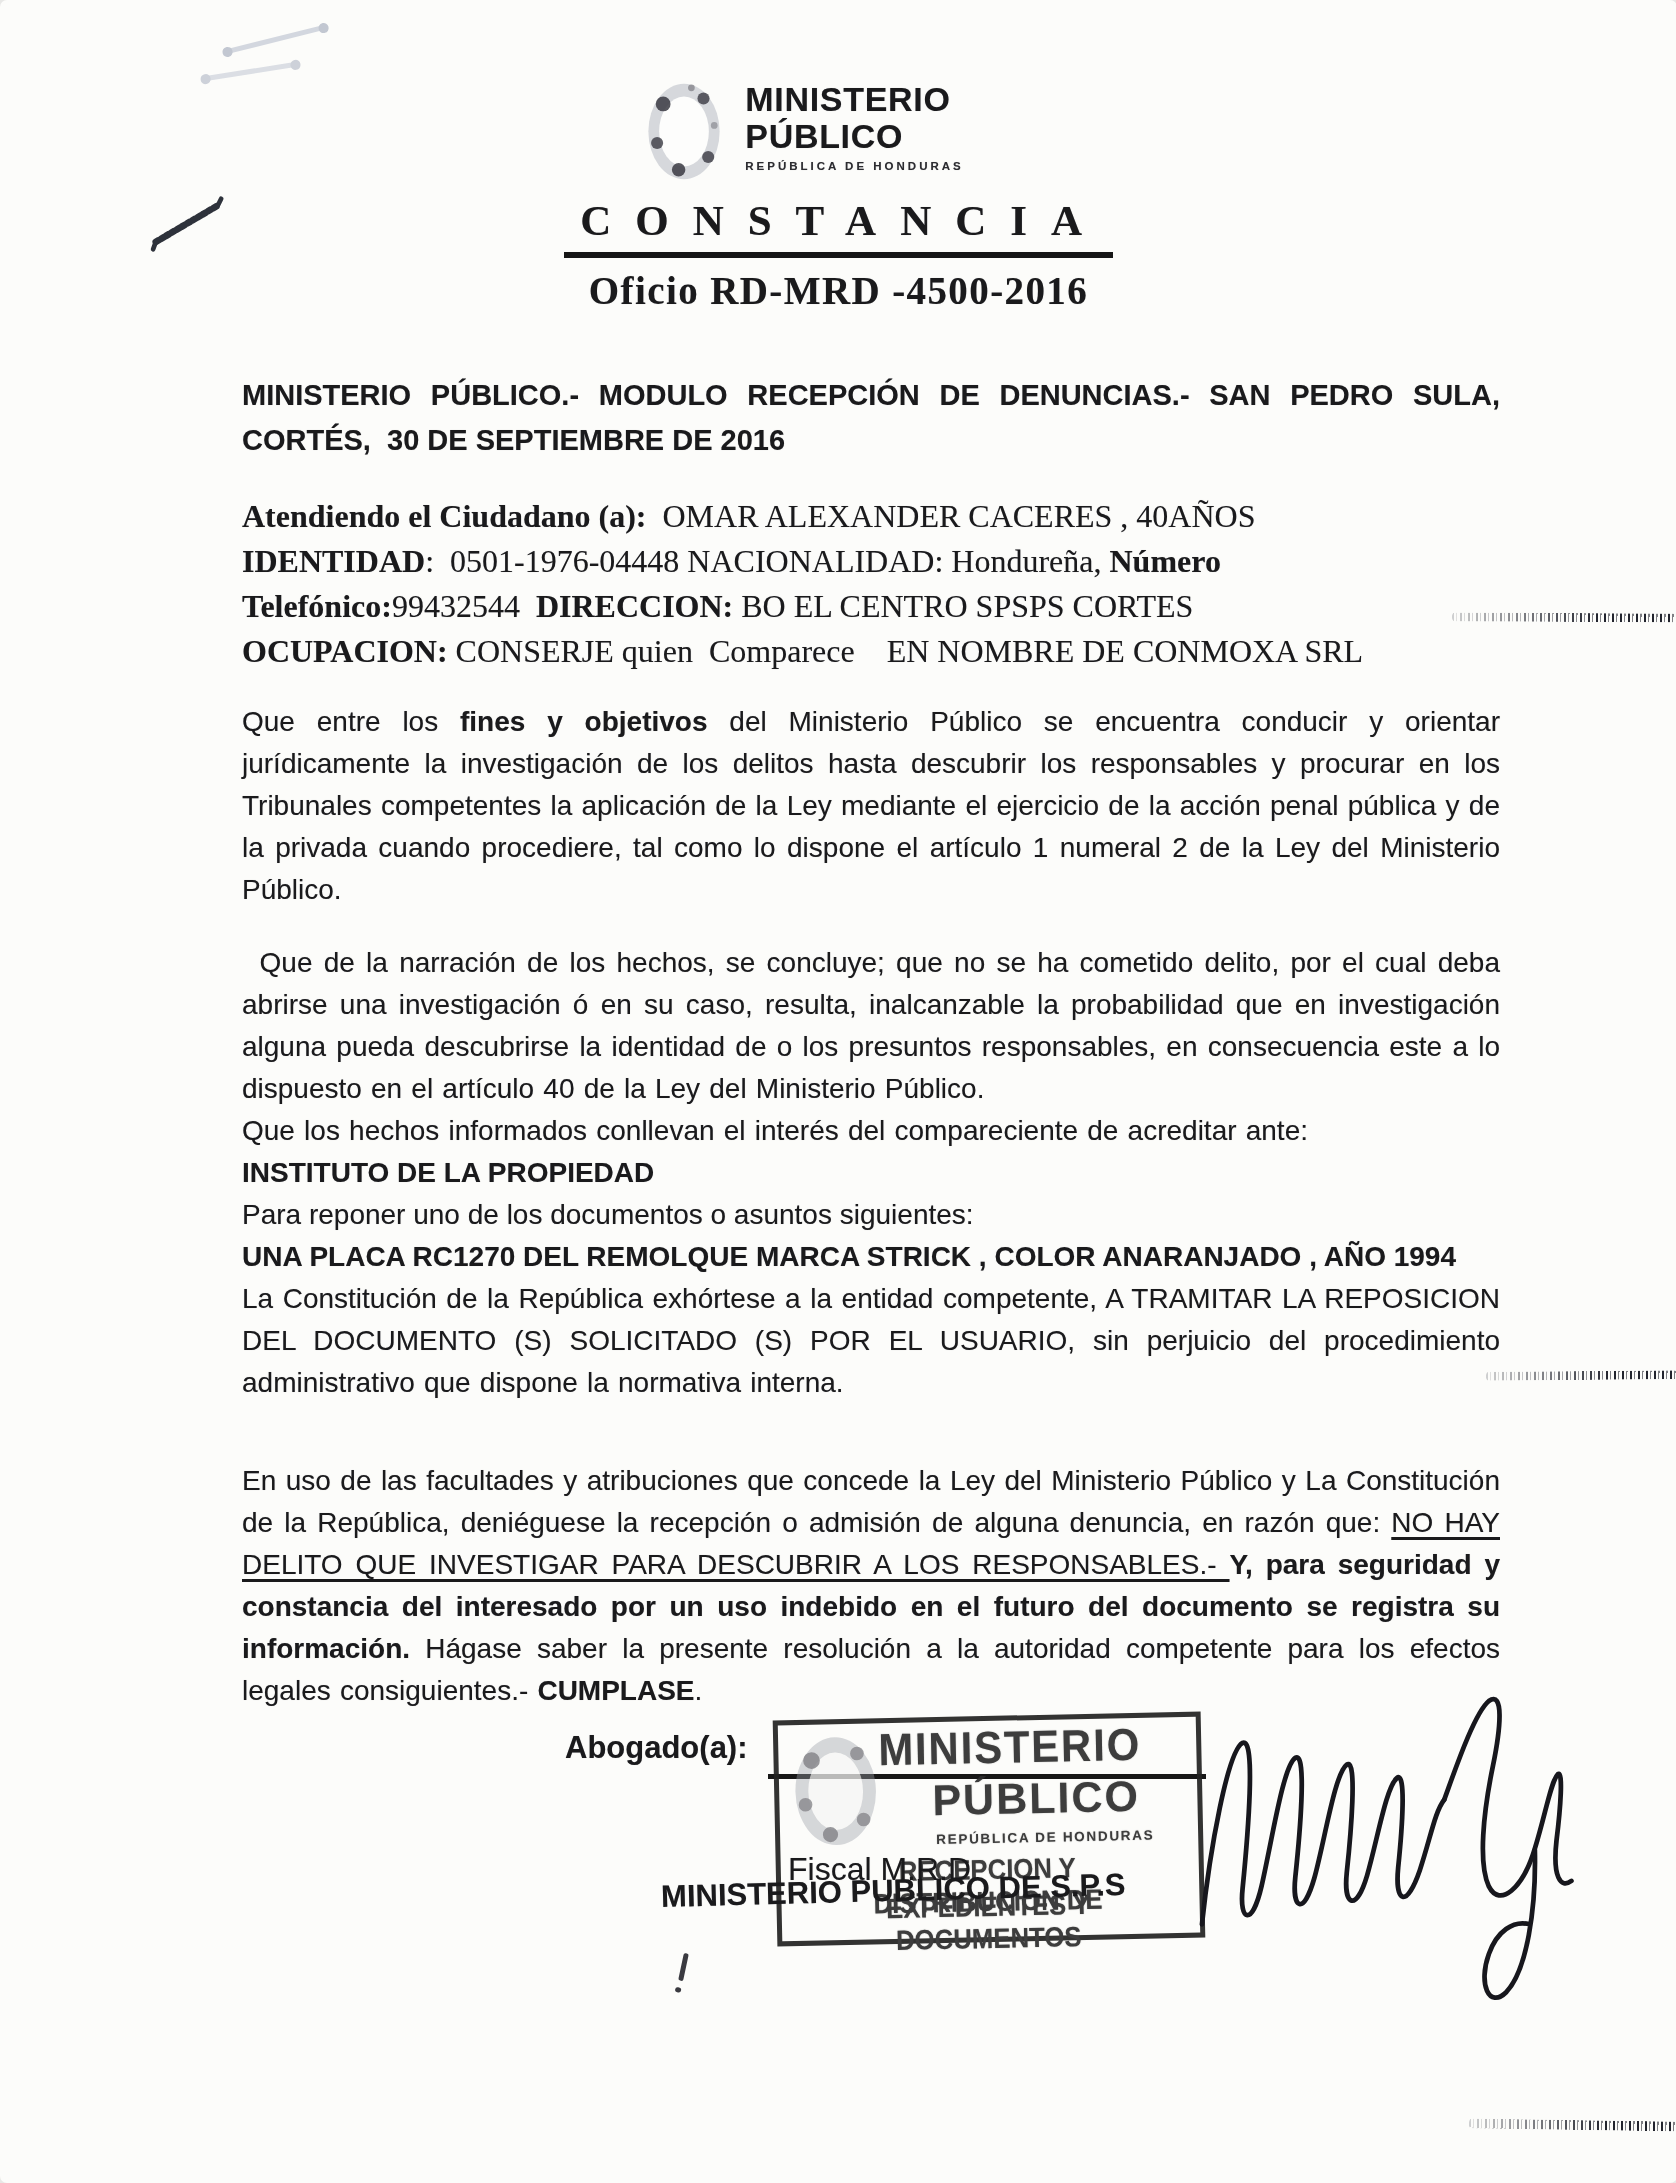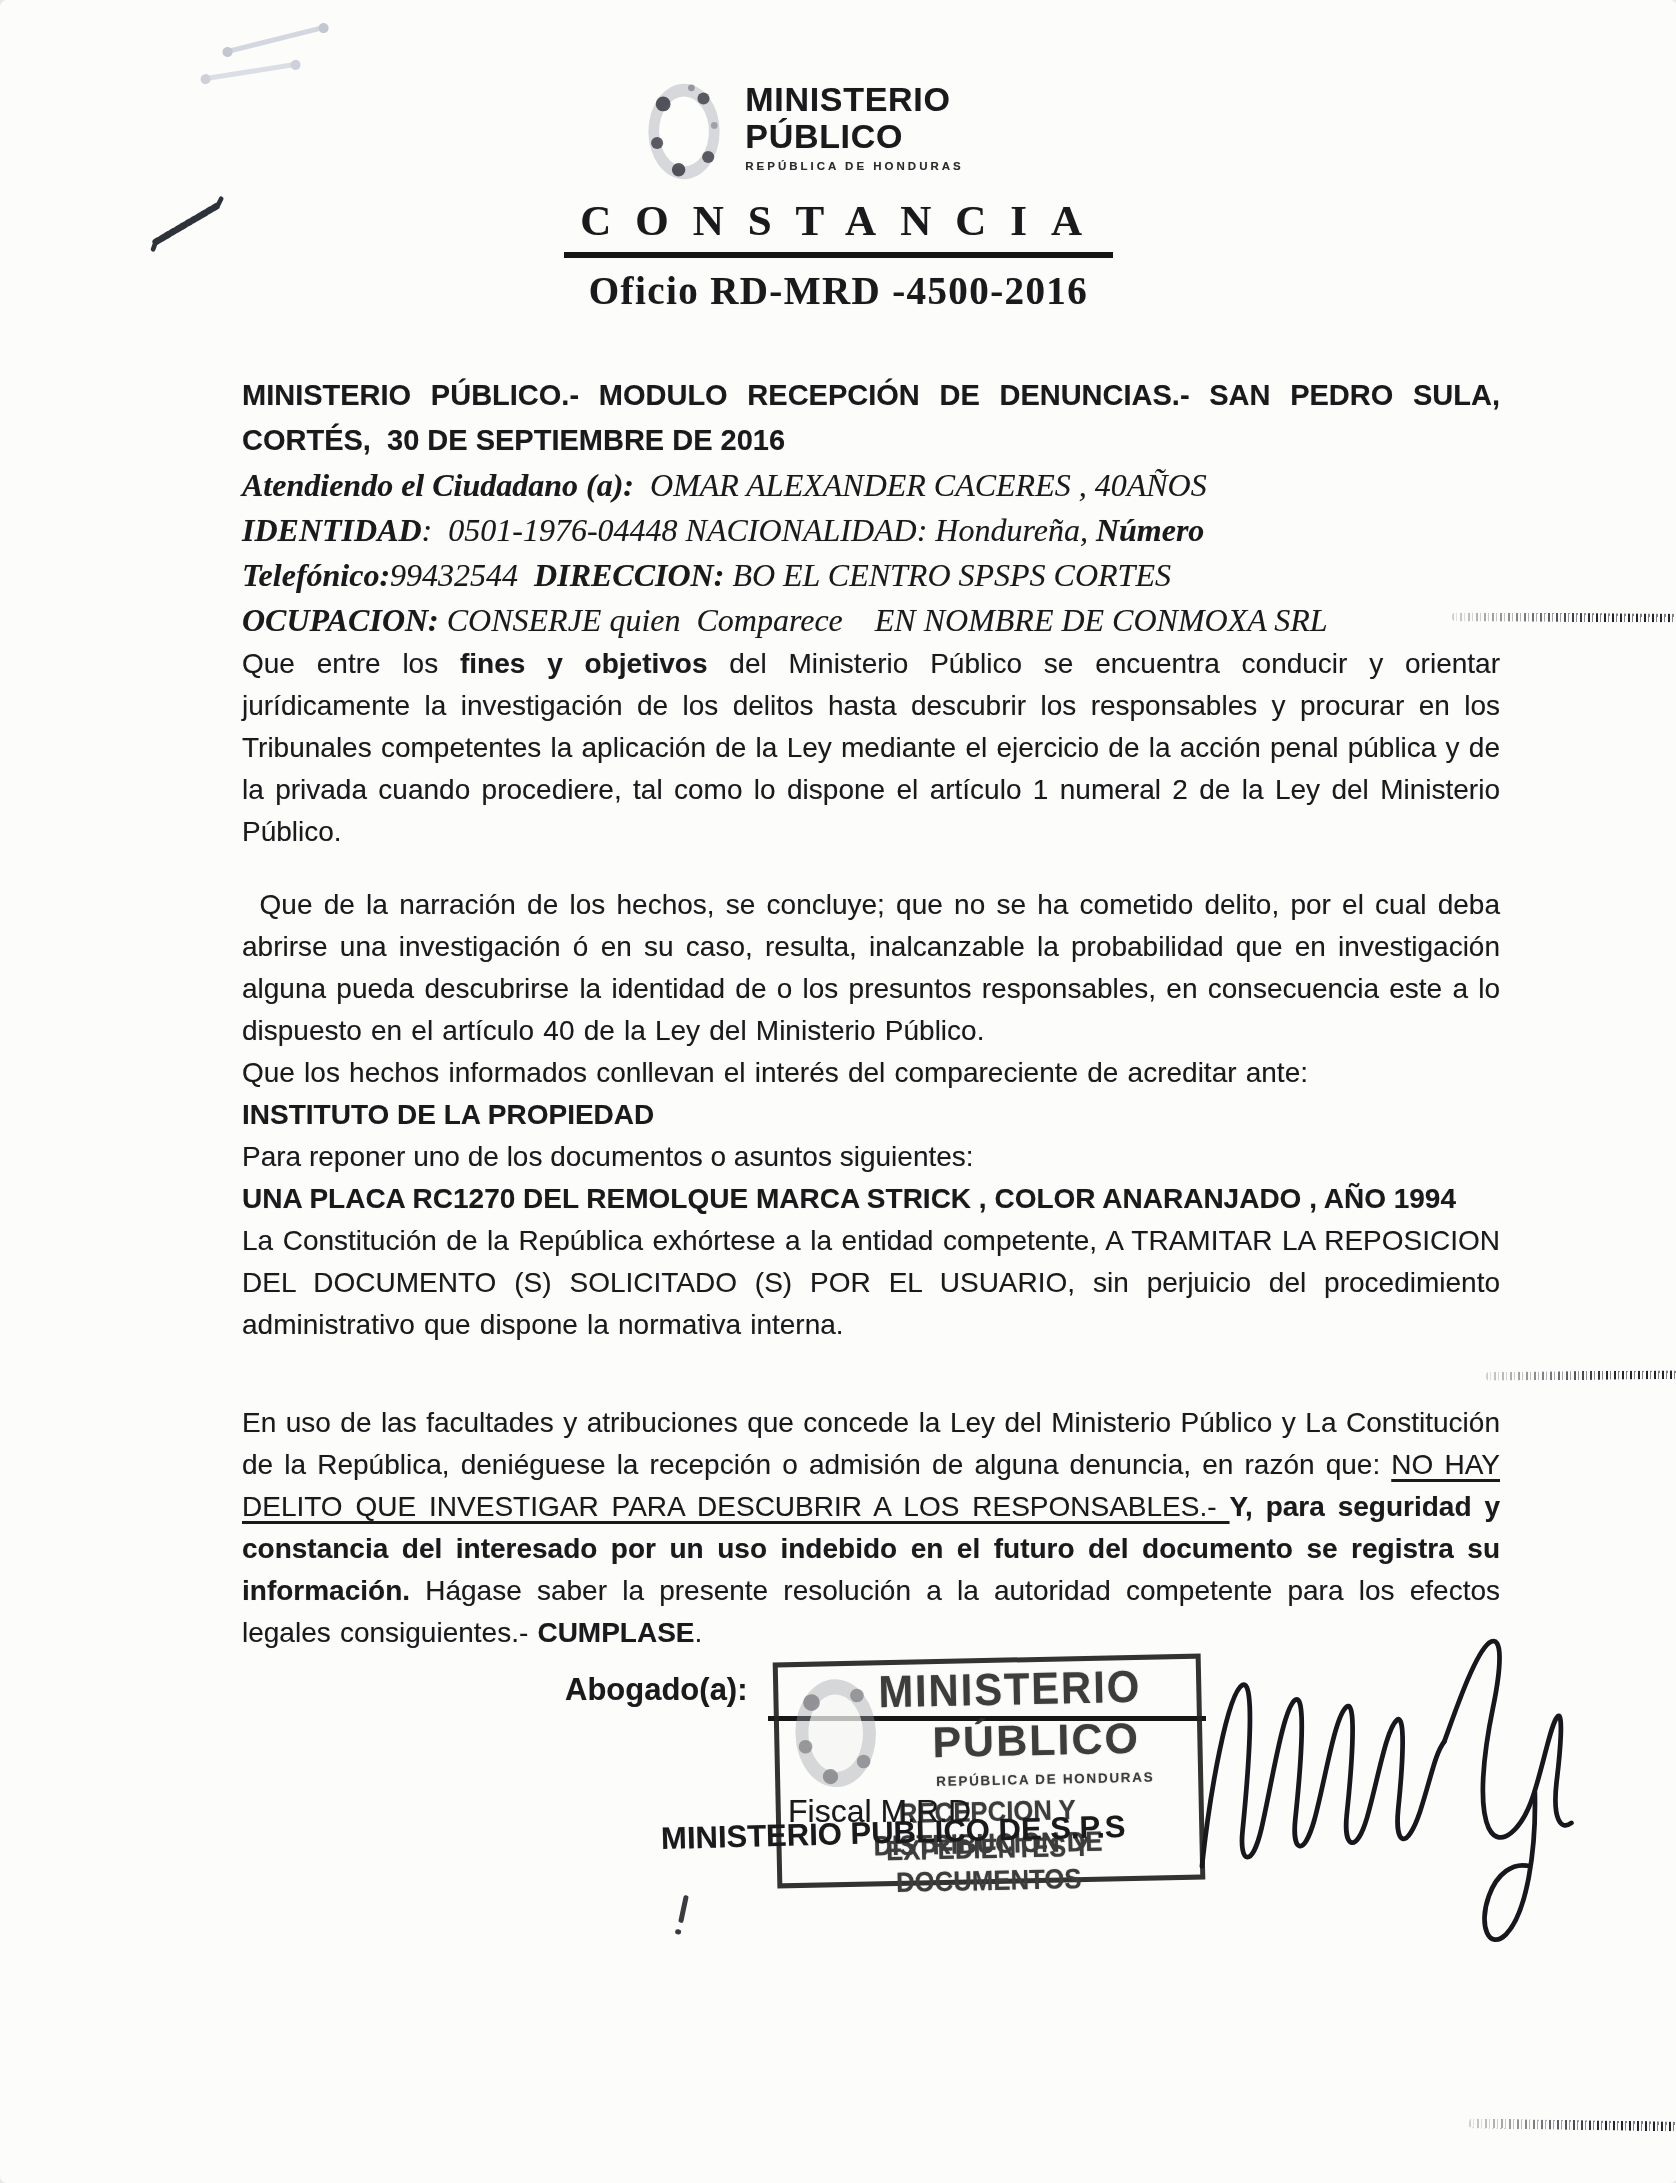--- a/index.html
+++ b/index.html
@@ -16,25 +16,25 @@
   .agency-sub{margin-top:5.4px;font-size:11.5px;font-weight:700;letter-spacing:3px;color:#2c2c30;}
   .doc-title{margin-top:10.8px;font-size:43px;font-weight:800;letter-spacing:24px;
     padding:0 6.8px 6.8px 16px;border-bottom:6.8px solid #161616;font-family:Liberation Serif, serif;}
   .oficio{margin-top:10.8px;font-family:"Liberation Serif",serif;font-weight:700;font-size:39px;letter-spacing:1.4px;}
 
   
   .content{margin:60px 177px 0 242px;}
   .intro{font-weight:700;font-size:29px;line-height:45px;}
   .intro .l1{text-align:justify;text-align-last:justify;}
   .intro .l2{white-space:pre;}
-  .serif-block{font-family:"Liberation Serif",serif;font-size:32px;line-height:45px;font-style:italic;}
+  .serif-block{margin-top:31px;font-family:"Liberation Serif",serif;font-size:32px;line-height:45px;}
   .serif-line{white-space:pre;}
   .serif-line b{font-weight:700;}
   .para{font-size:28px;line-height:42px;text-align:justify;word-spacing:1.4px;}
-  .p-fines{}
+  .p-fines{margin-top:27px;}
   .p-narra{margin-top:31px;text-indent:17.6px;}
   .line-plain{font-size:28px;line-height:42px;}
   .line-bold{font-size:28px;line-height:42px;font-weight:700;}
   .p-facul{margin-top:56px;}
   .u-seg{text-decoration:underline;text-decoration-thickness:2.7px;text-underline-offset:5.4px;}
   .b-seg{font-weight:700;}
 
   
   .sig-area{position:relative;height:473px;}
   .abogado{position:absolute;left:323px;top:17.6px;font-size:31px;font-weight:700;}

